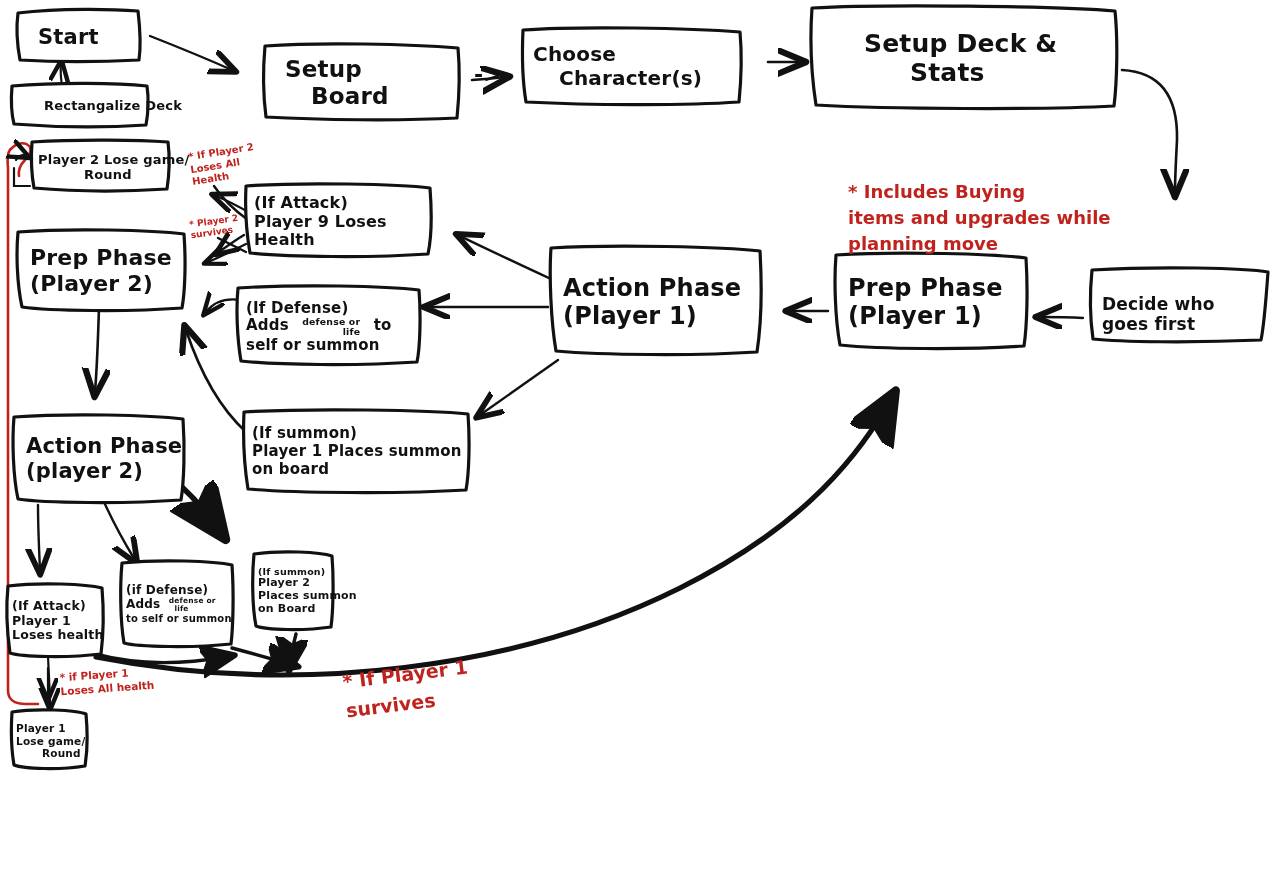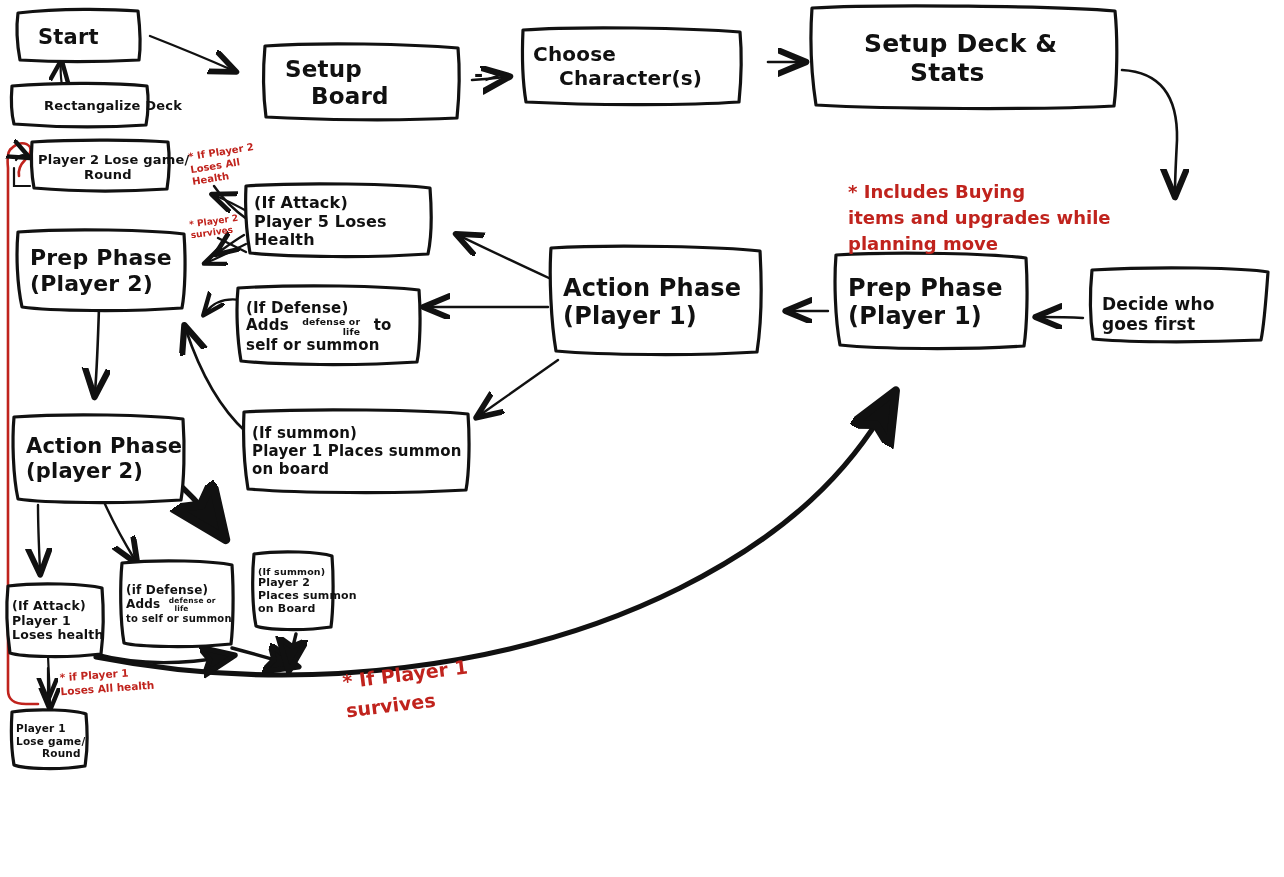--- a/index.html
+++ b/index.html
@@ -221,21 +221,21 @@
   <div class="node" style="left:551px;top:248px;width:212px;height:108px;">
     <div class="txt" style="font-size:24px;padding-left:12px;">
       <span class="ln">Action Phase</span>
       <span class="ln">(Player 1)</span>
     </div>
   </div>
 
   <div class="node" style="left:246px;top:186px;width:186px;height:72px;">
     <div class="txt" style="font-size:16px;padding-left:8px;">
       <span class="ln">(If Attack)</span>
-      <span class="ln">Player 5 Loses</span>
+      <span class="ln">Player 9 Loses</span>
       <span class="ln">Health</span>
     </div>
   </div>
 
   <div class="node" style="left:238px;top:288px;width:184px;height:78px;">
     <div class="txt" style="font-size:15px;padding-left:8px;">
       <span class="ln">(If Defense)</span>
       <span class="ln">
         <span>Adds</span>
         <span class="sub" style="display:inline-block;vertical-align:top;line-height:1.05;white-space:pre;margin:0 8px;text-align:right;">defense or

